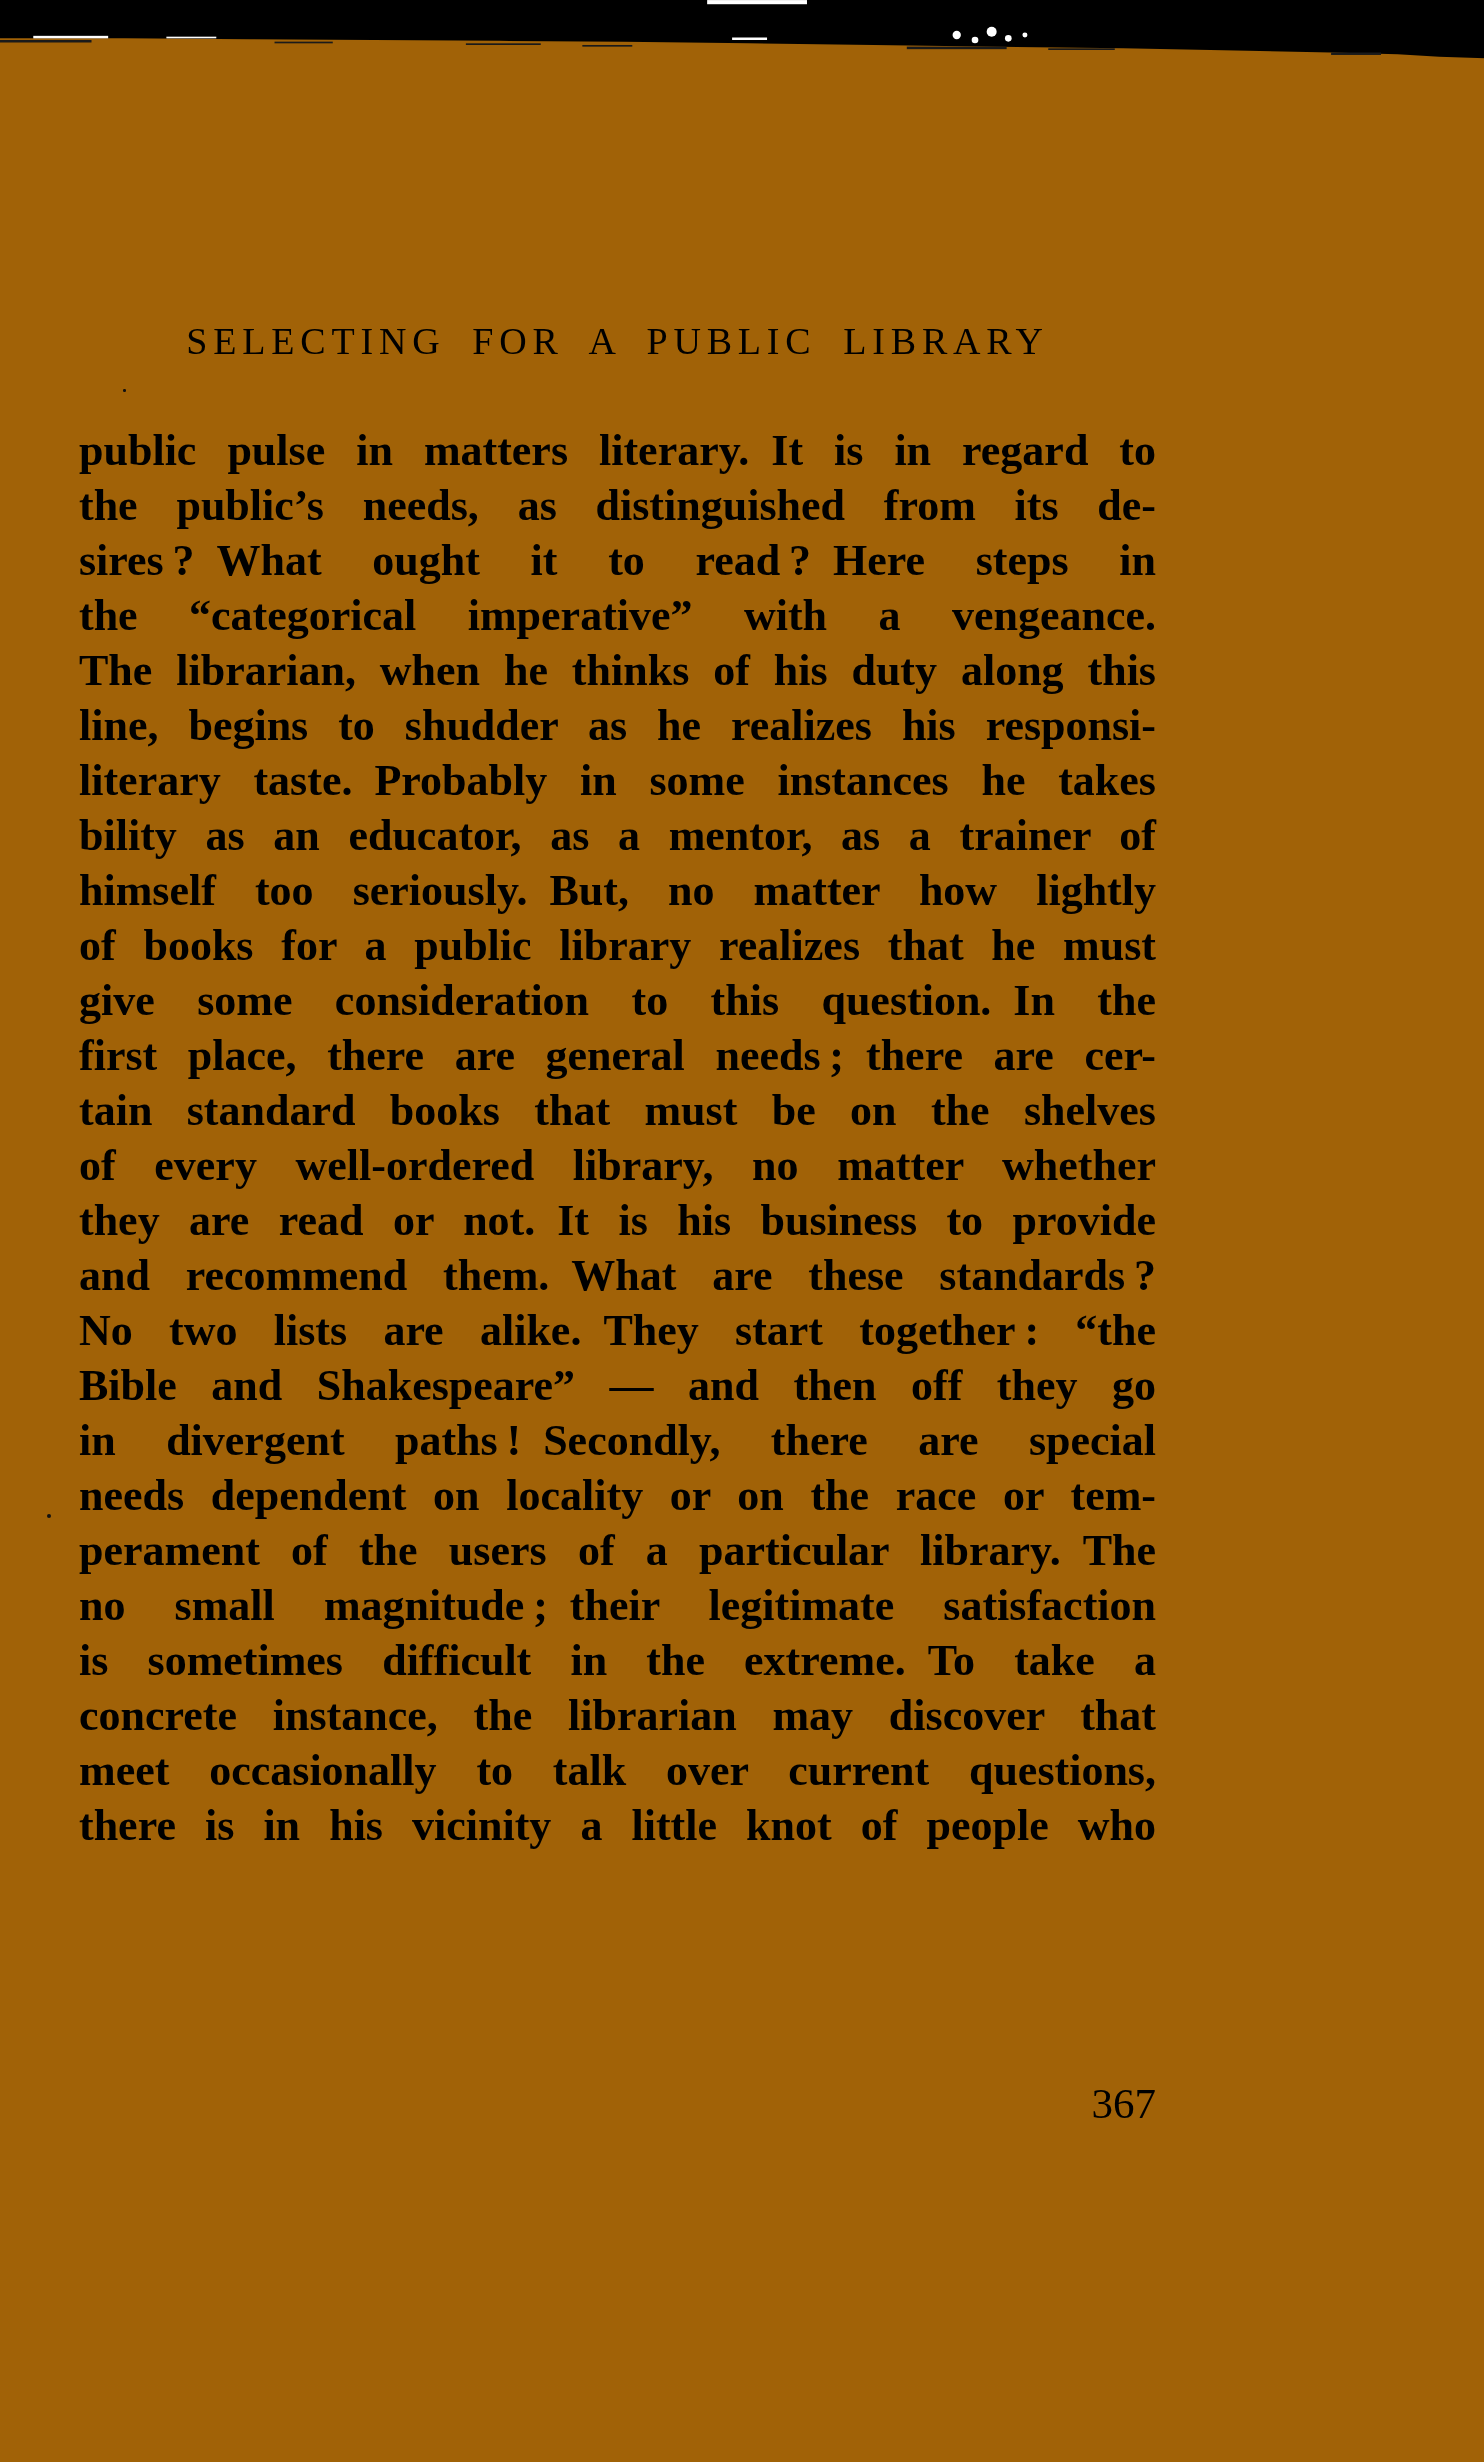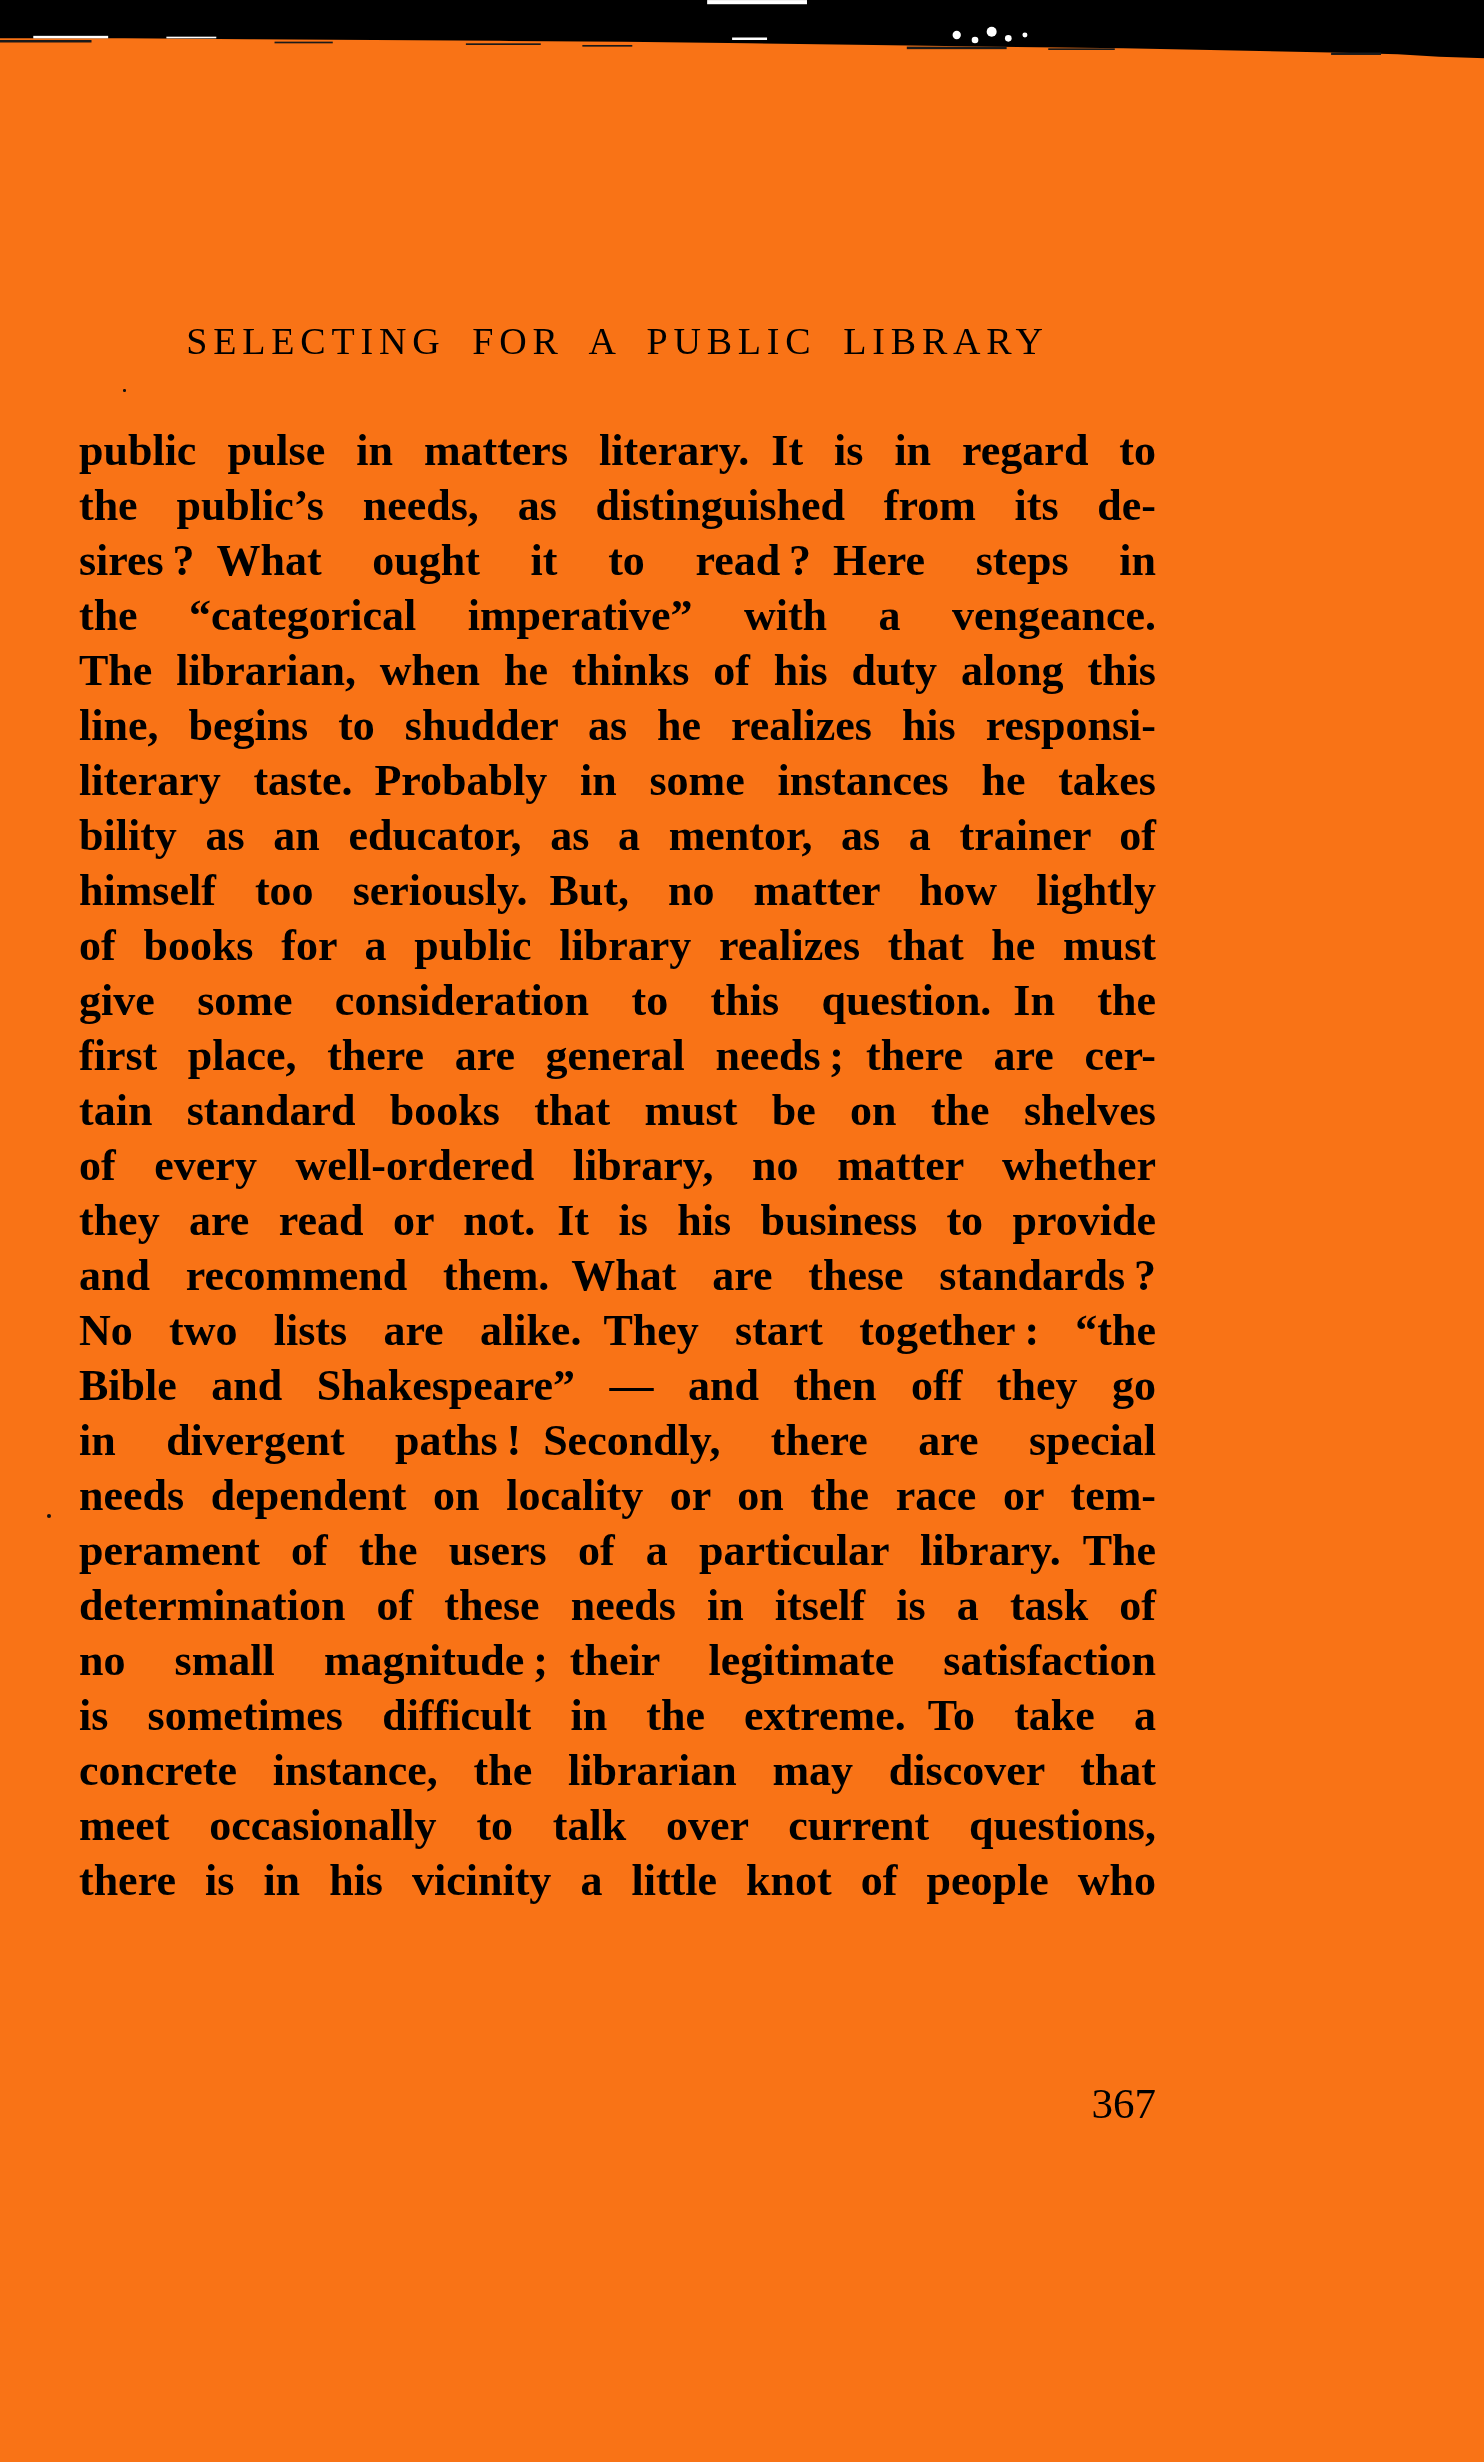--- a/index.html
+++ b/index.html
@@ -1,21 +1,21 @@
 <!DOCTYPE html>
 <html style="font-size:13.3px"><head>
 <meta charset="utf-8">
 <style>
   html,body{margin:0;padding:0;}
   body{
     width:1485px;height:2462px;background:#ffffff;color:#000000;
     font-family:"Liberation Serif","DejaVu Serif",serif;
     position:relative;overflow:hidden;
   }
-  .page{position:absolute;left:0;top:0;width:1485px;height:2462px;background:#f97316;}
+  .page{position:absolute;left:0;top:0;width:1485px;height:2462px;background:#a16207;}
   .scan-band{position:absolute;left:0;top:0;width:1485px;height:75px;}
   .page-header{
     position:absolute;left:79px;top:319px;width:1077px;margin:0;
     text-align:center;font-size:38px;font-weight:normal;
     letter-spacing:5.8px;word-spacing:11.6px;white-space:nowrap;
     font-family:"Liberation Serif","DejaVu Serif",serif;
   }
   .body-text{position:absolute;left:79px;top:423px;width:1077px;}
   .line{
     height:55px;line-height:55px;font-size:44px;
@@ -73,21 +73,20 @@
     <div class="line">first place, there are general needs ; there are cer-</div>
     <div class="line">tain standard books that must be on the shelves</div>
     <div class="line">of every well-ordered library, no matter whether</div>
     <div class="line">they are read or not. It is his business to provide</div>
     <div class="line">and recommend them. What are these standards ?</div>
     <div class="line">No two lists are alike. They start together : “the</div>
     <div class="line">Bible and Shakespeare” — and then off they go</div>
     <div class="line">in divergent paths ! Secondly, there are special</div>
     <div class="line">needs dependent on locality or on the race or tem-</div>
     <div class="line">perament of the users of a particular library. The</div>
-    <div class="line">determination of these needs in itself is a task of</div>
     <div class="line">no small magnitude ; their legitimate satisfaction</div>
     <div class="line">is sometimes difficult in the extreme. To take a</div>
     <div class="line">concrete instance, the librarian may discover that</div>
     <div class="line">meet occasionally to talk over current questions,</div>
     <div class="line">there is in his vicinity a little knot of people who</div>
   </div>
 
   <div class="page-number">367</div>
 
   <span class="speck speck-a"></span>

